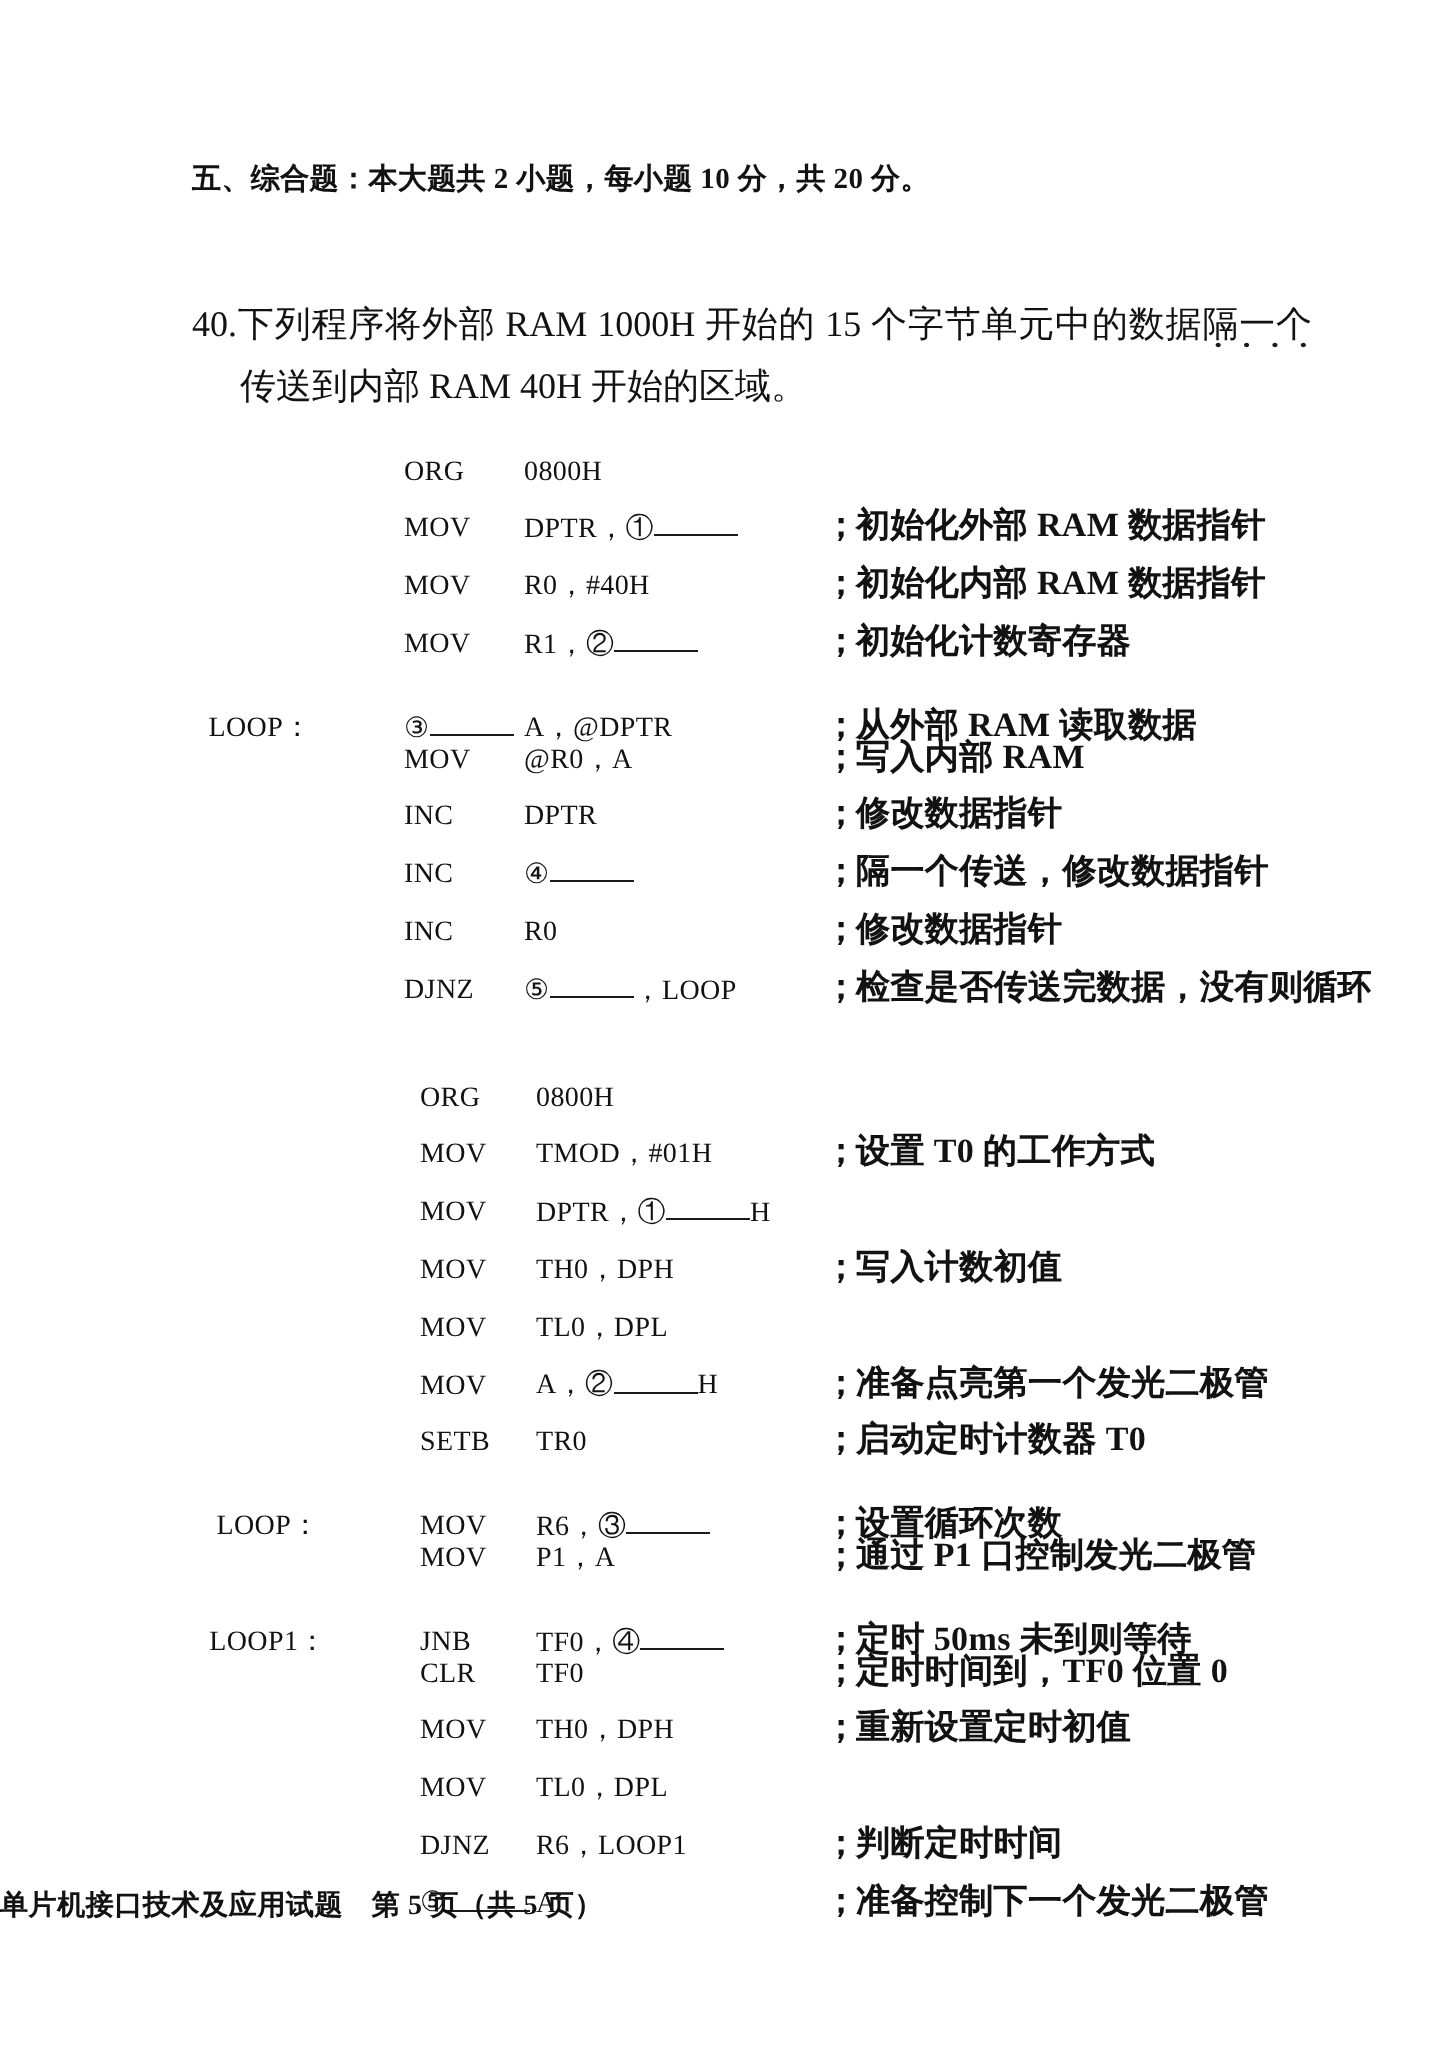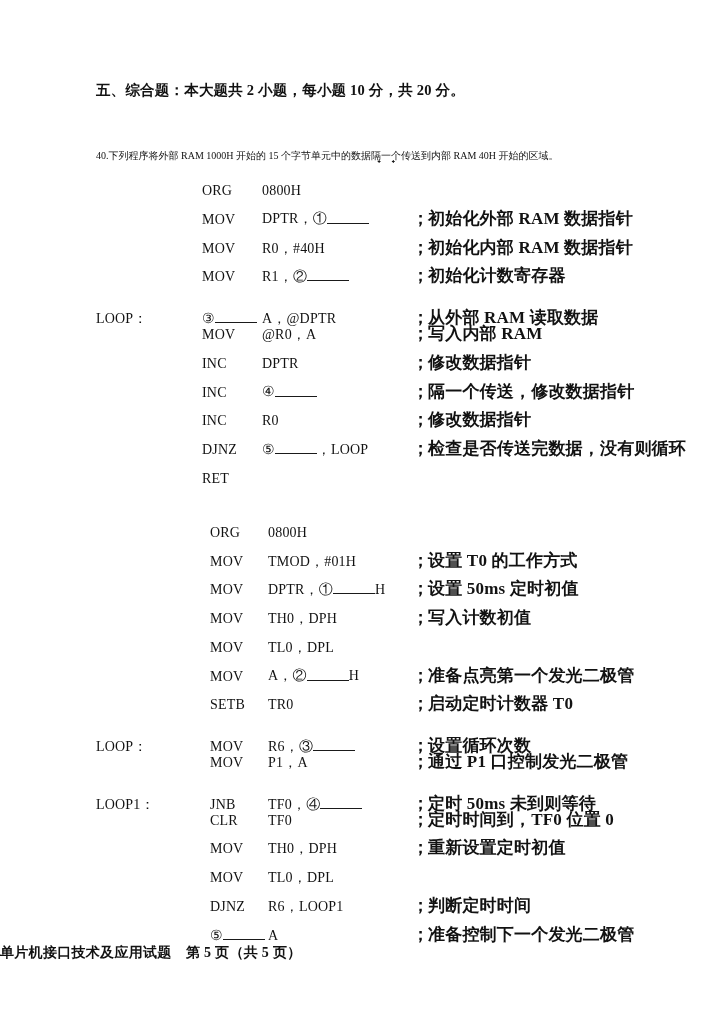--- a/index.html
+++ b/index.html
@@ -31,21 +31,21 @@
     letter-spacing: 0.2px;
     margin: 0 0 9px 0;
     line-height: 1.5;
   }
 
   
   .question {
     margin: 0 0 4px 0;
   }
   .q-stem {
-    font-size: 10px;
+    font-size: 18px;
     line-height: 1.72;
     text-align: justify;
     text-justify: inter-ideograph;
     padding-left: 24px;
     text-indent: -24px;
     margin-top: 45px;
   }
   .q-num {
     font-family: "Liberation Serif", serif;
   }
@@ -74,21 +74,21 @@
   }
   .code-line {
     display: flex;
     align-items: baseline;
     height: 28.8px;
     white-space: nowrap;
   }
   .col-label {
     width: 74px;
     flex: 0 0 74px;
-    text-align: left;
+    text-align: center;
     padding-right: 6px;
     box-sizing: border-box;
     font-family: "Liberation Serif", serif;
     letter-spacing: 0.2px;
     margin-top: 28px;
   }
   .col-mnem {
     width: 60px;
     flex: 0 0 60px;
     font-family: "Liberation Serif", serif;
@@ -200,26 +200,20 @@
             <span class="col-mnem">INC</span>
             <span class="col-ops">R0</span>
             <span class="col-cmt"><span class="semi">；</span>修改数据指针</span>
           </div>
           <div class="code-line">
             <span class="col-label"></span>
             <span class="col-mnem">DJNZ</span>
             <span class="col-ops">⑤<span class="blank b-md"></span>，LOOP</span>
             <span class="col-cmt"><span class="semi">；</span>检查是否传送完数据，没有则循环</span>
           </div>
-          <div class="code-line">
-            <span class="col-label"></span>
-            <span class="col-mnem">RET</span>
-            <span class="col-ops"></span>
-            <span class="col-cmt"></span>
-          </div>
         </div>
     </div>
 
     <div class="spacer-q"></div>
 
     <div class="question">
       <div class="listing listing-2">
           <div class="code-line">
             <span class="col-label"></span>
             <span class="col-mnem">ORG</span>
@@ -229,21 +223,20 @@
           <div class="code-line">
             <span class="col-label"></span>
             <span class="col-mnem">MOV</span>
             <span class="col-ops">TMOD，#01H</span>
             <span class="col-cmt"><span class="semi">；</span>设置 T0 的工作方式</span>
           </div>
           <div class="code-line">
             <span class="col-label"></span>
             <span class="col-mnem">MOV</span>
             <span class="col-ops">DPTR，①<span class="blank b-md"></span>H</span>
-            <span class="col-cmt"><span class="semi">；</span>设置 50ms 定时初值</span>
           </div>
           <div class="code-line">
             <span class="col-label"></span>
             <span class="col-mnem">MOV</span>
             <span class="col-ops">TH0，DPH</span>
             <span class="col-cmt"><span class="semi">；</span>写入计数初值</span>
           </div>
           <div class="code-line">
             <span class="col-label"></span>
             <span class="col-mnem">MOV</span>

